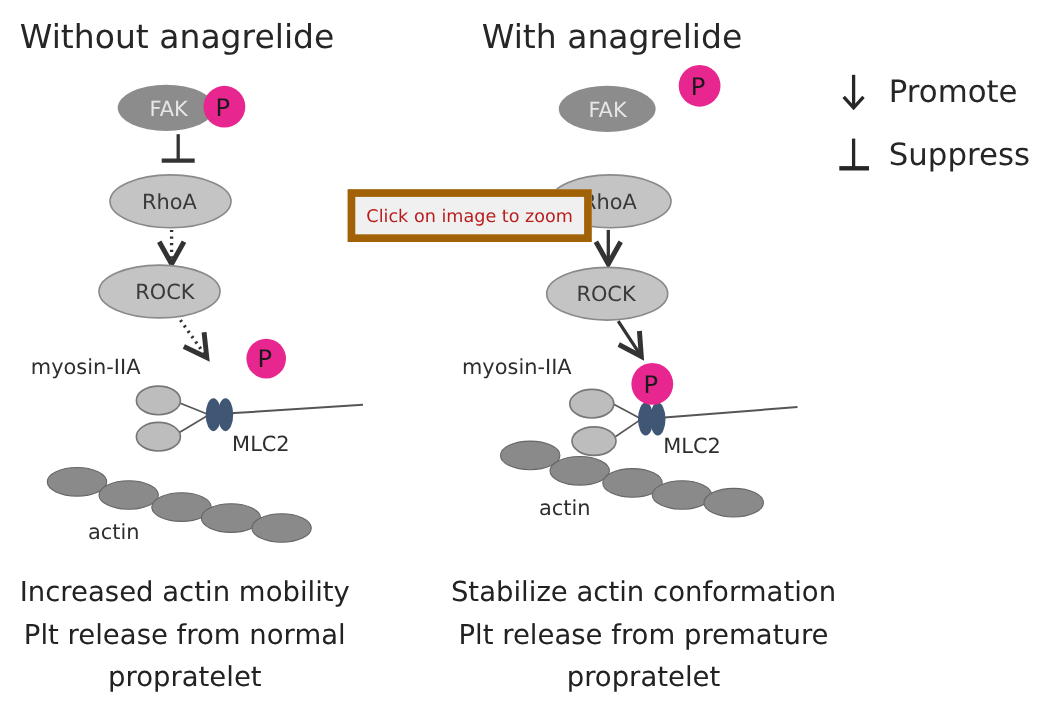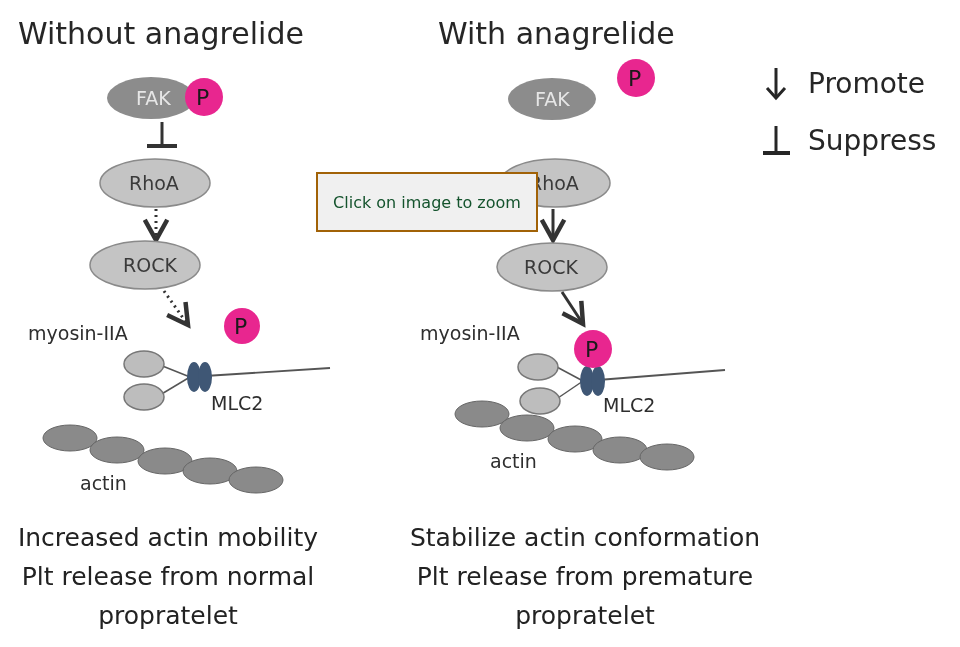--- a/index.html
+++ b/index.html
@@ -6,23 +6,23 @@
   body { width:960px; height:647px; position:relative; overflow:hidden;
          font-family:"DejaVu Sans", sans-serif; color:#222; }
   svg { position:absolute; left:0; top:0; }
   .title { font-size:30px; fill:#262626; }
   .label-in { font-size:19px; fill:#3a3a3a; }
   .label-in-light { font-size:19px; fill:#e6e6e6; }
   .label { font-size:19px; fill:#2e2e2e; }
   .ptext { font-size:22px; fill:#1a1a1a; }
   .legend { font-size:28px; fill:#262626; }
   .caption { font-size:25px; fill:#222; }
-  .zoom-hint { position:absolute; left:316px; top:172px; width:222px; height:60px;
-     background:#f0f0f0; border:2px solid #a16207; box-sizing:border-box;
-     font-family:"DejaVu Sans", sans-serif; font-size:16px; color:#14532d;
+  .zoom-hint { position:absolute; left:316px; top:172px; width:222px; height:48px;
+     background:#f0f0f0; border:7px solid #a16207; box-sizing:border-box;
+     font-family:"DejaVu Sans", sans-serif; font-size:16px; color:#b91c1c;
      display:flex; align-items:center; justify-content:center; cursor:pointer; }
 </style>
 </head>
 <body>
 
 <svg width="960" height="647" viewBox="0 0 960 647">
   <defs>
     <marker id="arrowOpen" viewBox="0 0 12 12" refX="10" refY="6" markerWidth="9" markerHeight="9" orient="auto">
       <path d="M1,1 L10,6 L1,11" fill="none" stroke="#333" stroke-width="2"></path>
     </marker>

